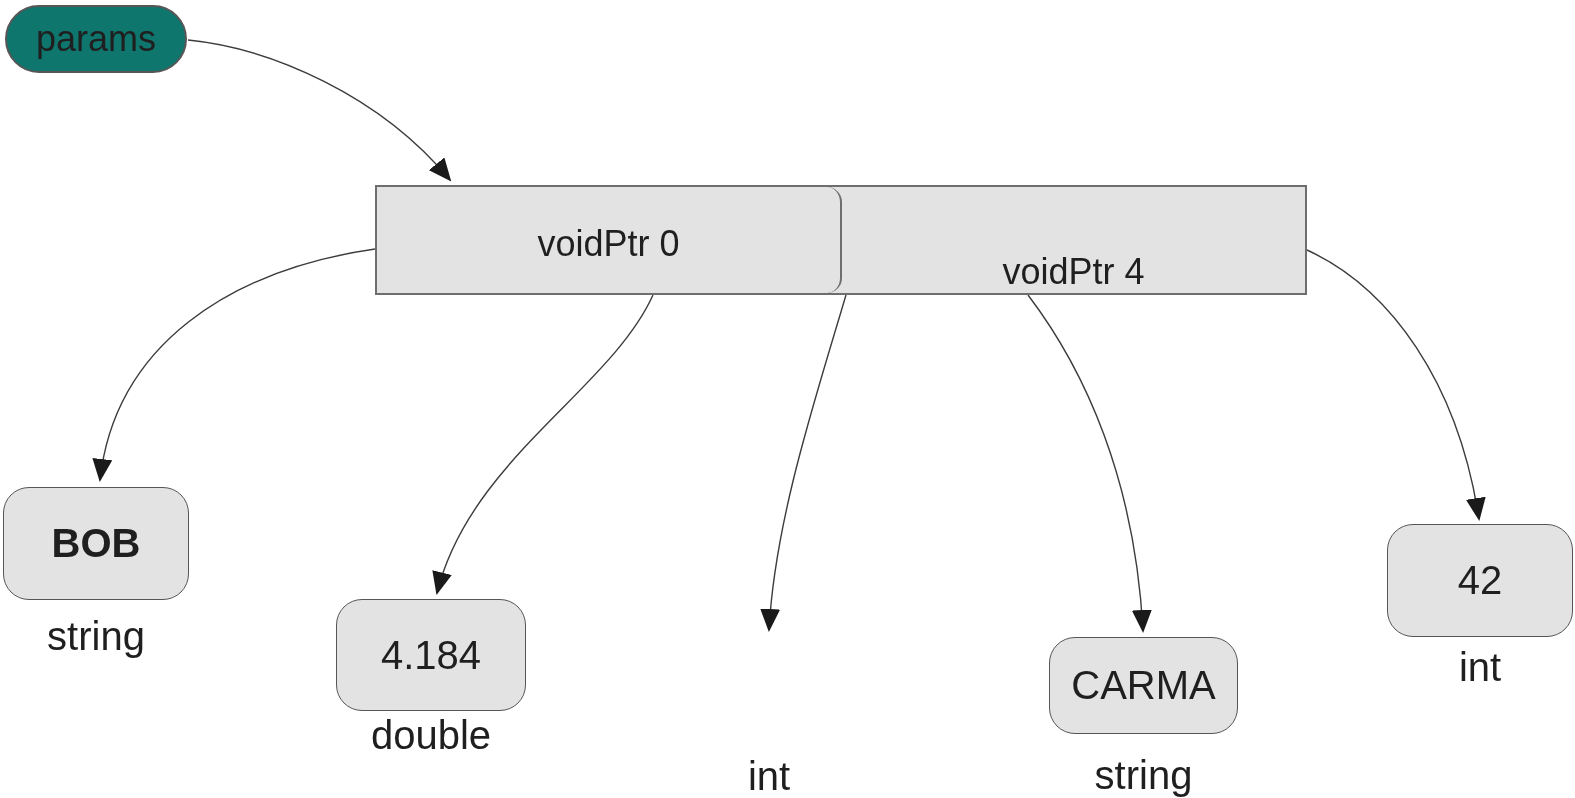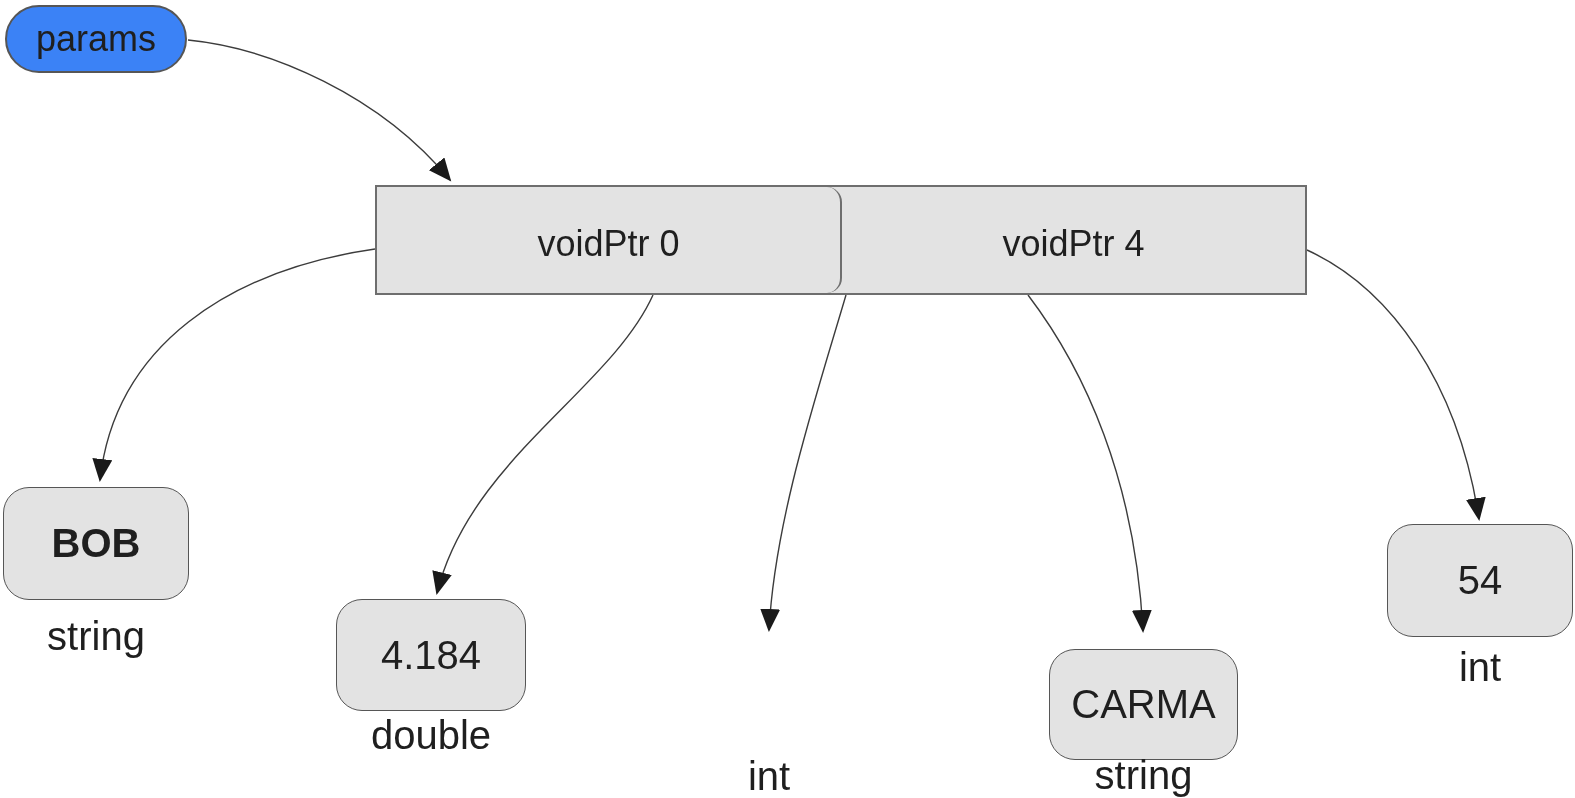--- a/index.html
+++ b/index.html
@@ -8,45 +8,45 @@
     width:1575px;height:798px;
     background:#ffffff;
     font-family:"Liberation Sans", sans-serif;
     color:#1f1f1f;
     overflow:hidden;
   }
   .arrow-layer{position:absolute;left:0;top:0;width:1575px;height:798px;}
   .arrow-layer path.link{fill:none;stroke:#3c3c3c;stroke-width:1.4px;}
   .pill{
     position:absolute;left:5px;top:5px;width:182px;height:68px;
-    background:#3b82f6;border:2px solid #565656;border-radius:36px;
+    background:#0f766e;border:2px solid #565656;border-radius:36px;
     display:flex;align-items:center;justify-content:center;
     font-size:36px;box-sizing:border-box;
   }
   .array{
     position:absolute;left:375px;top:185px;width:932px;height:110px;
     display:flex;background:#e3e3e3;border:2px solid #6e6e6e;
     box-sizing:border-box;
   }
   .cell{
     flex:1 1 0;display:flex;align-items:center;justify-content:center;
     font-size:36px;padding-top:8px;box-sizing:border-box;
     border-right:2px solid #6e6e6e;
     border-radius:15px;
   }
-  .cell:last-child{border-right:none;}
+  .cell:last-child{border-right:none;align-items:flex-end;}
   .vbox{
     position:absolute;background:#e3e3e3;border:1.5px solid #565656;
     border-radius:26px;display:flex;align-items:center;justify-content:center;
     font-size:40px;box-sizing:border-box;
   }
   .vbox.bob   {left:3px;   top:487px;width:186px;height:113px;font-weight:bold;}
   .vbox.dbl   {left:336px; top:599px;width:190px;height:112px;}
   .vbox.i12   {left:675px; top:636px;width:188px;height:114px;}
-  .vbox.carma {left:1049px;top:637px;width:189px;height:111px;margin-top:12px;}
+  .vbox.carma {left:1049px;top:637px;width:189px;height:97px;}
   .vbox.i42   {left:1387px;top:524px;width:186px;height:113px;}
   .vlabel{
     position:absolute;font-size:40px;text-align:center;line-height:44px;
   }
   .vlabel.bob   {left:3px;   top:614px;width:186px;}
   .vlabel.dbl   {left:336px; top:713px;width:190px;}
   .vlabel.i12   {left:675px; top:754px;width:188px;}
   .vlabel.carma {left:1049px;top:753px;width:189px;}
   .vlabel.i42   {left:1387px;top:645px;width:186px;}
 </style>
@@ -93,17 +93,17 @@
   <div class="vlabel dbl">double</div>
 
   <div class="vlabel i12">int</div>
 
   <div class="vbox carma">
     <span>CARMA</span>
   </div>
   <div class="vlabel carma">string</div>
 
   <div class="vbox i42">
-    <span>54</span>
+    <span>42</span>
   </div>
   <div class="vlabel i42">int</div>
 
 </div>
 
 </body></html>

